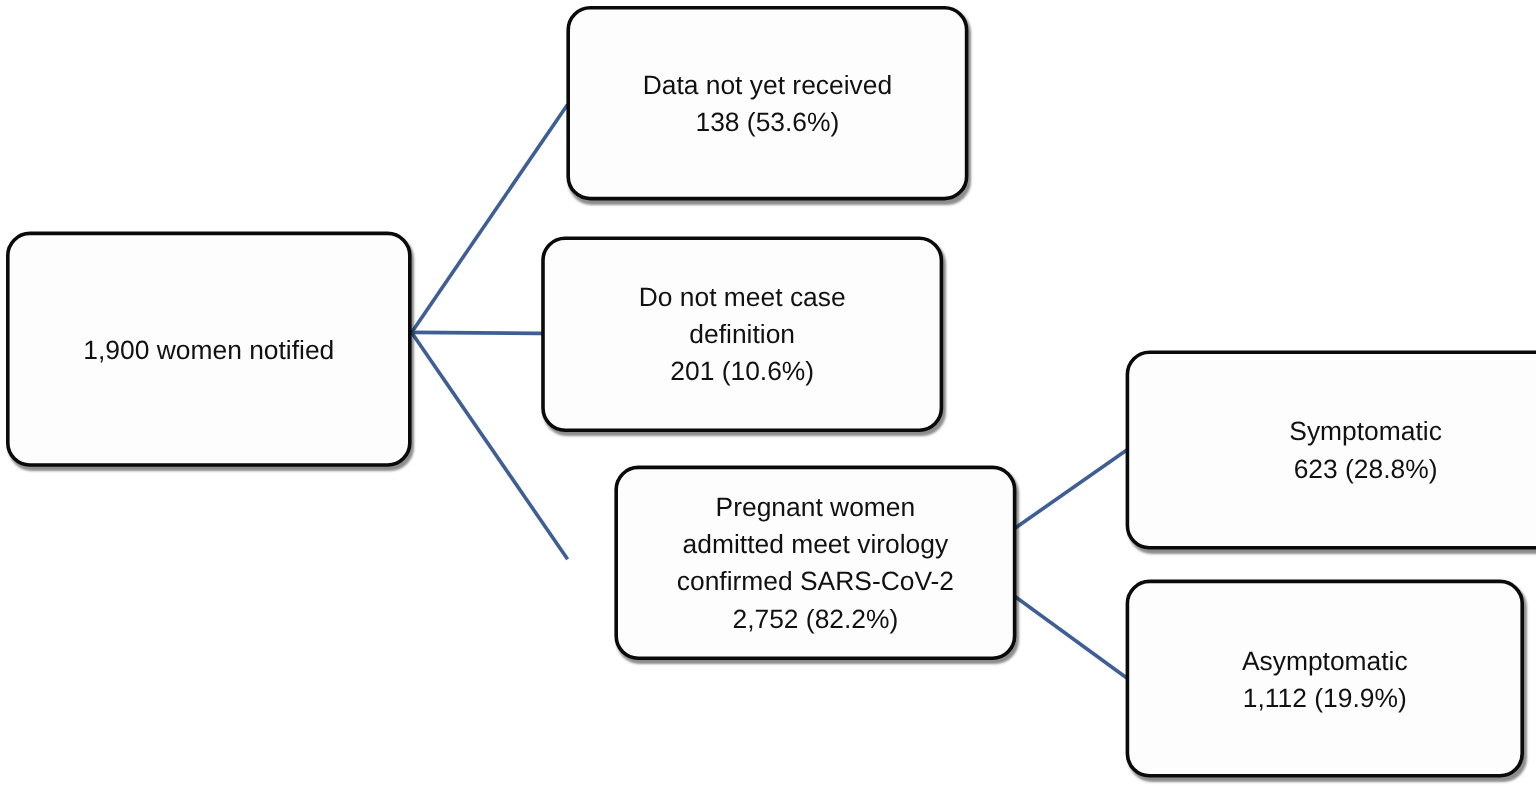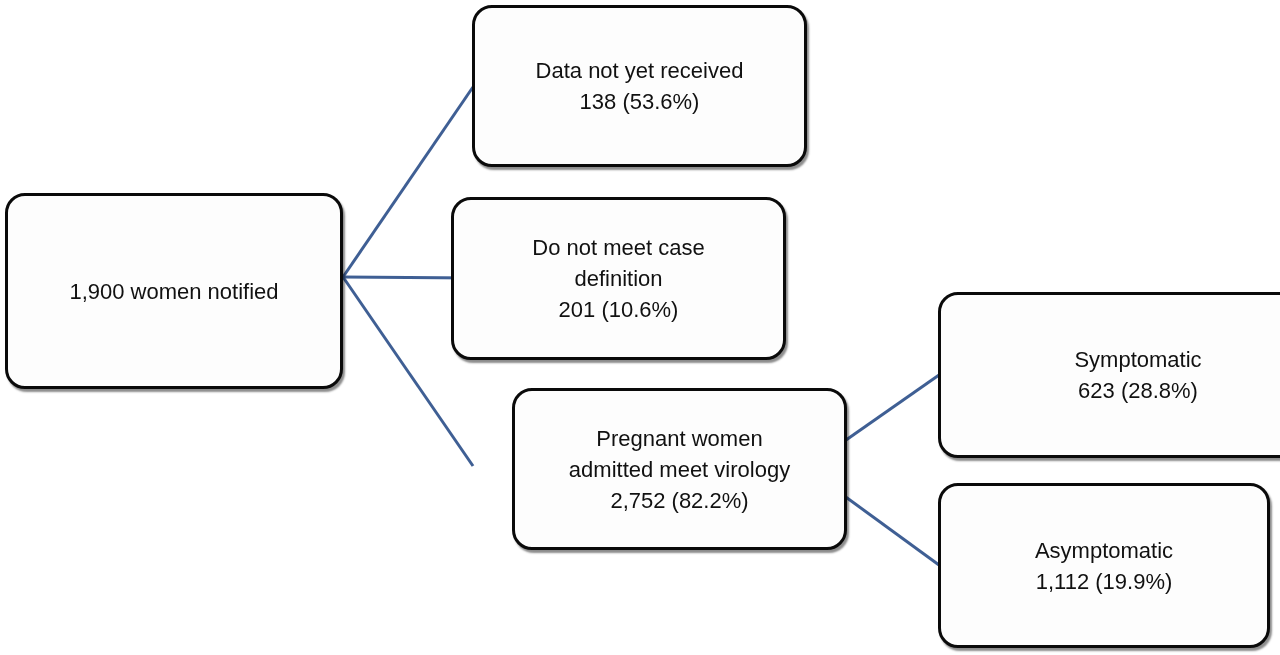--- a/index.html
+++ b/index.html
@@ -73,20 +73,21 @@
 
   <div class="node node-no-case-def">
     <div class="line">Do not meet case</div>
     <div class="line">definition</div>
     <div class="line">201 (10.6%)</div>
   </div>
 
   <div class="node node-confirmed">
     <div class="line">Pregnant women</div>
     <div class="line">admitted meet virology</div>
+    <div class="line">confirmed SARS-CoV-2</div>
     <div class="line">2,752 (82.2%)</div>
   </div>
 
   <div class="node node-symptomatic">
     <div class="line">Symptomatic</div>
     <div class="line">623 (28.8%)</div>
   </div>
 
   <div class="node node-asymptomatic">
     <div class="line">Asymptomatic</div>

